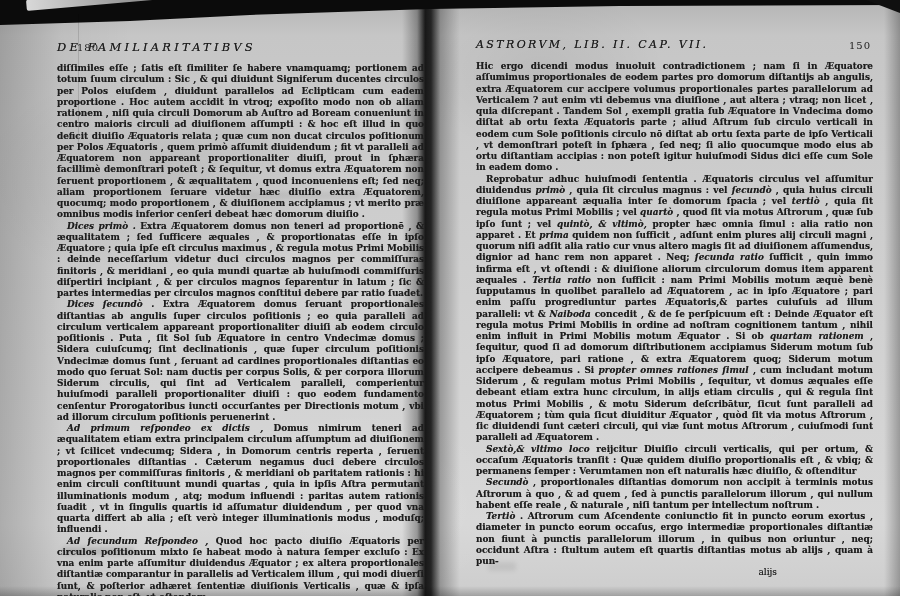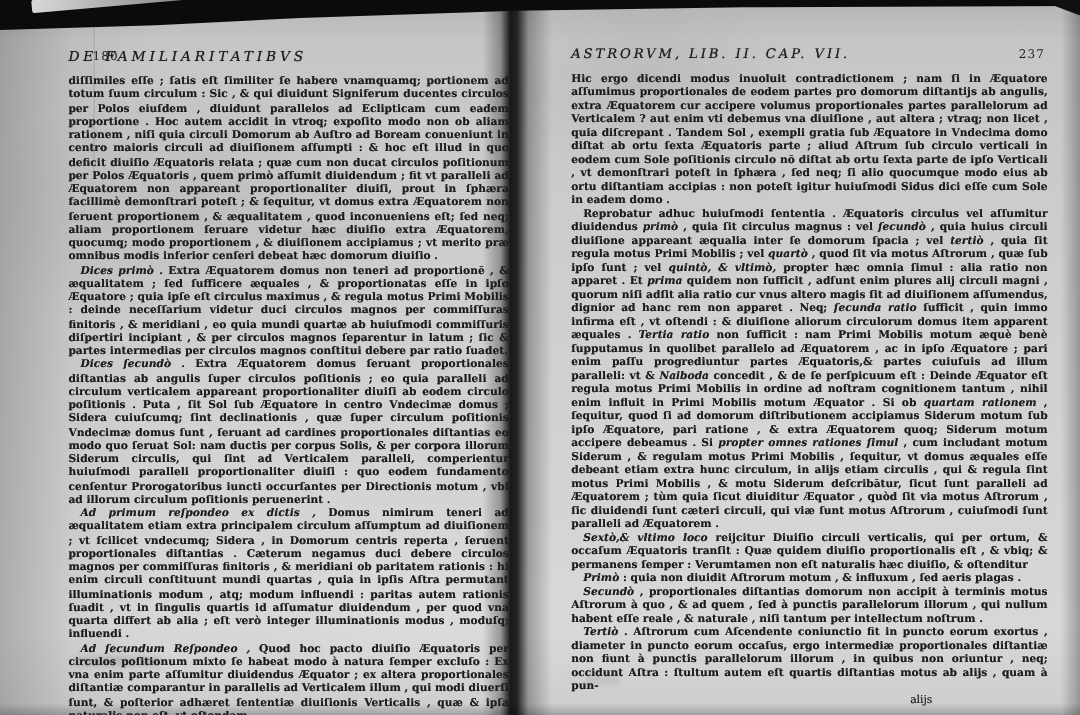--- a/index.html
+++ b/index.html
@@ -83,25 +83,24 @@
         <p class="indent"><span class="it">Dices ſecundò . </span><span>Extra Æquatorem domus ſeruant proportionales diſtantias ab angulis ſuper circulos poſitionis ; eo quia paralleli ad circulum verticalem appareant proportionaliter diuiſi ab eodem circulo poſitionis . Puta , ſit Sol ſub Æquatore in centro Vndecimæ domus ; Sidera cuiuſcumq; ſint declinationis , quæ ſuper circulum poſitionis Vndecimæ domus ſunt , ſeruant ad cardines proportionales diſtantias eo modo quo ſeruat Sol: nam ductis per corpus Solis, &amp; per corpora illorum Siderum circulis, qui ſint ad Verticalem paralleli, comperientur huiuſmodi paralleli proportionaliter diuiſi : quo eodem fundamento cenſentur Prorogatoribus iuncti occurſantes per Directionis motum , vbi ad illorum circulum poſitionis peruenerint .</span></p>
         <p class="indent"><span class="it">Ad primum reſpondeo ex dictis , </span><span>Domus nimirum teneri ad æqualitatem etiam extra principalem circulum aſſumptum ad diuiſionem ; vt ſcilicet vndecumq; Sidera , in Domorum centris reperta , ſeruent proportionales diſtantias . Cæterum negamus duci debere circulos magnos per commiſſuras finitoris , &amp; meridiani ob paritatem rationis : hi enim circuli conſtituunt mundi quartas , quia in ipſis Aſtra permutant illuminationis modum , atq; modum influendi : paritas autem rationis ſuadit , vt in ſingulis quartis id aſſumatur diuidendum , per quod vna quarta differt ab alia ; eſt verò integer illuminationis modus , moduſq; influendi .</span></p>
         <p class="indent"><span class="it">Ad ſecundum Reſpondeo , </span><span>Quod hoc pacto diuiſio Æquatoris per circulos poſitionum mixto ſe habeat modo à natura ſemper excluſo : Ex vna enim parte aſſumitur diuidendus Æquator ; ex altera proportionales diſtantiæ comparantur in parallelis ad Verticalem illum , qui modi diuerſi ſunt, &amp; poſterior adhæret ſententiæ diuiſionis Verticalis , quæ &amp; ipſa naturalis non eſt, vt oſtendam .</span></p>
       </div>
     <div class="catchword catchword-left">Hic</div>
   </div>
 
   <div class="page-block page-block-right">
     <div class="head-row">
       <span class="running-head">ASTRORVM, LIB. II. CAP. VII.</span>
-      <span class="page-num page-num-right">237</span>
+      <span class="page-num page-num-right">150</span>
     </div>
     <div class="body-text">
         <p class=""><span>Hic ergo dicendi modus inuoluit contradictionem ; nam ſi in Æquatore aſſumimus proportionales de eodem partes pro domorum diſtantijs ab angulis, extra Æquatorem cur accipere volumus proportionales partes parallelorum ad Verticalem ? aut enim vti debemus vna diuiſione , aut altera ; vtraq; non licet , quia diſcrepant . Tandem Sol , exempli gratia ſub Æquatore in Vndecima domo diſtat ab ortu ſexta Æquatoris parte ; aliud Aſtrum ſub circulo verticali in eodem cum Sole poſitionis circulo nō diſtat ab ortu ſexta parte de ipſo Verticali , vt demonſtrari poteſt in ſphæra , ſed neq; ſi alio quocumque modo eius ab ortu diſtantiam accipias : non poteſt igitur huiuſmodi Sidus dici eſſe cum Sole in eadem domo .</span></p>
         <p class="indent"><span>Reprobatur adhuc huiuſmodi ſententia . Æquatoris circulus vel aſſumitur diuidendus </span><span class="it">primò</span><span> , quia ſit circulus magnus : vel </span><span class="it">ſecundò</span><span> , quia huius circuli diuiſione appareant æqualia inter ſe domorum ſpacia ; vel </span><span class="it">tertiò</span><span> , quia ſit regula motus Primi Mobilis ; vel </span><span class="it">quartò</span><span> , quod ſit via motus Aſtrorum , quæ ſub ipſo ſunt ; vel </span><span class="it">quintò, &amp; vltimò,</span><span> propter hæc omnia ſimul : alia ratio non apparet . Et </span><span class="it">prima</span><span> quidem non ſufficit , adſunt enim plures alij circuli magni , quorum niſi adſit alia ratio cur vnus altero magis ſit ad diuiſionem aſſumendus, dignior ad hanc rem non apparet . Neq; </span><span class="it">ſecunda ratio</span><span> ſufficit , quin immo infirma eſt , vt oſtendi : &amp; diuiſione aliorum circulorum domus item apparent æquales . </span><span class="it">Tertia ratio</span><span> non ſufficit : nam Primi Mobilis motum æquè benè ſupputamus in quolibet parallelo ad Æquatorem , ac in ipſo Æquatore ; pari enim paſſu progrediuntur partes Æquatoris,&amp; partes cuiuſuis ad illum paralleli: vt &amp; </span><span class="it">Naiboda</span><span> concedit , &amp; de ſe perſpicuum eſt : Deinde Æquator eſt regula motus Primi Mobilis in ordine ad noſtram cognitionem tantum , nihil enim influit in Primi Mobilis motum Æquator . Si ob </span><span class="it">quartam rationem</span><span> , ſequitur, quod ſi ad domorum diſtributionem accipiamus Siderum motum ſub ipſo Æquatore, pari ratione , &amp; extra Æquatorem quoq; Siderum motum accipere debeamus . Si </span><span class="it">propter omnes rationes ſimul</span><span> , cum includant motum Siderum , &amp; regulam motus Primi Mobilis , ſequitur, vt domus æquales eſſe debeant etiam extra hunc circulum, in alijs etiam circulis , qui &amp; regula ſint motus Primi Mobilis , &amp; motu Siderum deſcribātur, ſicut ſunt paralleli ad Æquatorem ; tùm quia ſicut diuiditur Æquator , quòd ſit via motus Aſtrorum , ſic diuidendi ſunt cæteri circuli, qui viæ ſunt motus Aſtrorum , cuiuſmodi ſunt paralleli ad Æquatorem .</span></p>
         <p class="indent"><span class="it">Sextò,&amp; vltimo loco </span><span>reijcitur Diuiſio circuli verticalis, qui per ortum, &amp; occaſum Æquatoris tranſit : Quæ quidem diuiſio proportionalis eſt , &amp; vbiq; &amp; permanens ſemper : Verumtamen non eſt naturalis hæc diuiſio, &amp; oſtenditur</span></p>
-        <p class="indent"><span class="it">Primò</span><span> : quia non diuidit Aſtrorum motum , &amp; influxum , ſed aeris plagas .</span></p>
         <p class="indent"><span class="it">Secundò</span><span> , proportionales diſtantias domorum non accipit à terminis motus Aſtrorum à quo , &amp; ad quem , ſed à punctis parallelorum illorum , qui nullum habent eſſe reale , &amp; naturale , niſi tantum per intellectum noſtrum .</span></p>
         <p class="indent"><span class="it">Tertiò</span><span> . Aſtrorum cum Aſcendente coniunctio fit in puncto eorum exortus , diameter in puncto eorum occaſus, ergo intermediæ proportionales diſtantiæ non fiunt à punctis parallelorum illorum , in quibus non oriuntur , neq; occidunt Aſtra : ſtultum autem eſt quartis diſtantias motus ab alijs , quam à pun-</span></p>
       </div>
     <div class="catchword catchword-right">alijs</div>
   </div>
 </div>
 
 </body></html>

